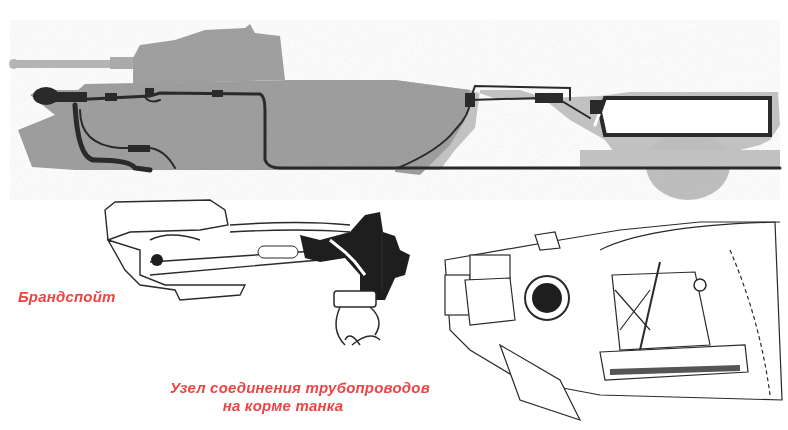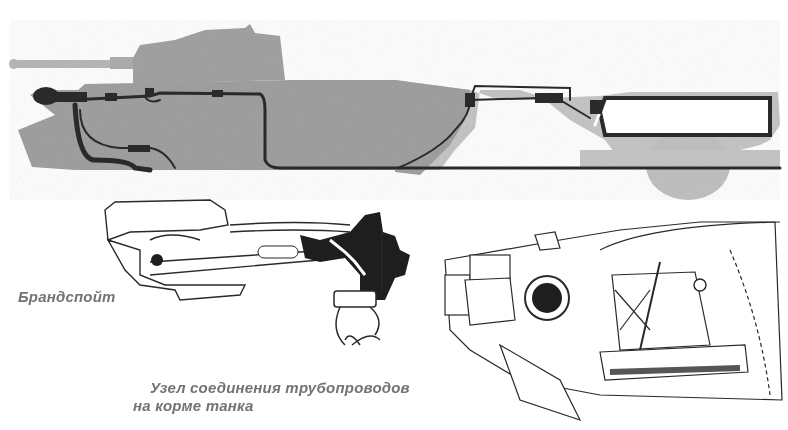--- a/index.html
+++ b/index.html
@@ -1,21 +1,21 @@
 <!DOCTYPE html>
 <html><head>
 <meta charset="utf-8">
 <style>
   html, body { margin:0; padding:0; background:#ffffff; }
   body { width:788px; height:430px; position:relative; overflow:hidden;
          font-family:"Liberation Sans", sans-serif; }
   .layer { position:absolute; left:0; top:0; }
   .caption { position:absolute; font-style:italic; font-weight:bold;
-             font-size:15px; color:#737373; letter-spacing:0.2px; white-space:nowrap; }
-  .caption-right { text-align:left; }
+             font-size:15px; color:#ef4444; letter-spacing:0.2px; white-space:nowrap; }
+  .caption-right { text-align:center; }
 </style>
 </head>
 <body>
 
 <svg class="layer" width="788" height="430" viewBox="0 0 788 430">
   <defs>
     <filter id="grain" x="0" y="0" width="100%" height="100%">
       <feTurbulence type="fractalNoise" baseFrequency="0.9" numOctaves="2" result="n"></feTurbulence>
       <feColorMatrix type="saturate" values="0"></feColorMatrix>
       <feComponentTransfer>

